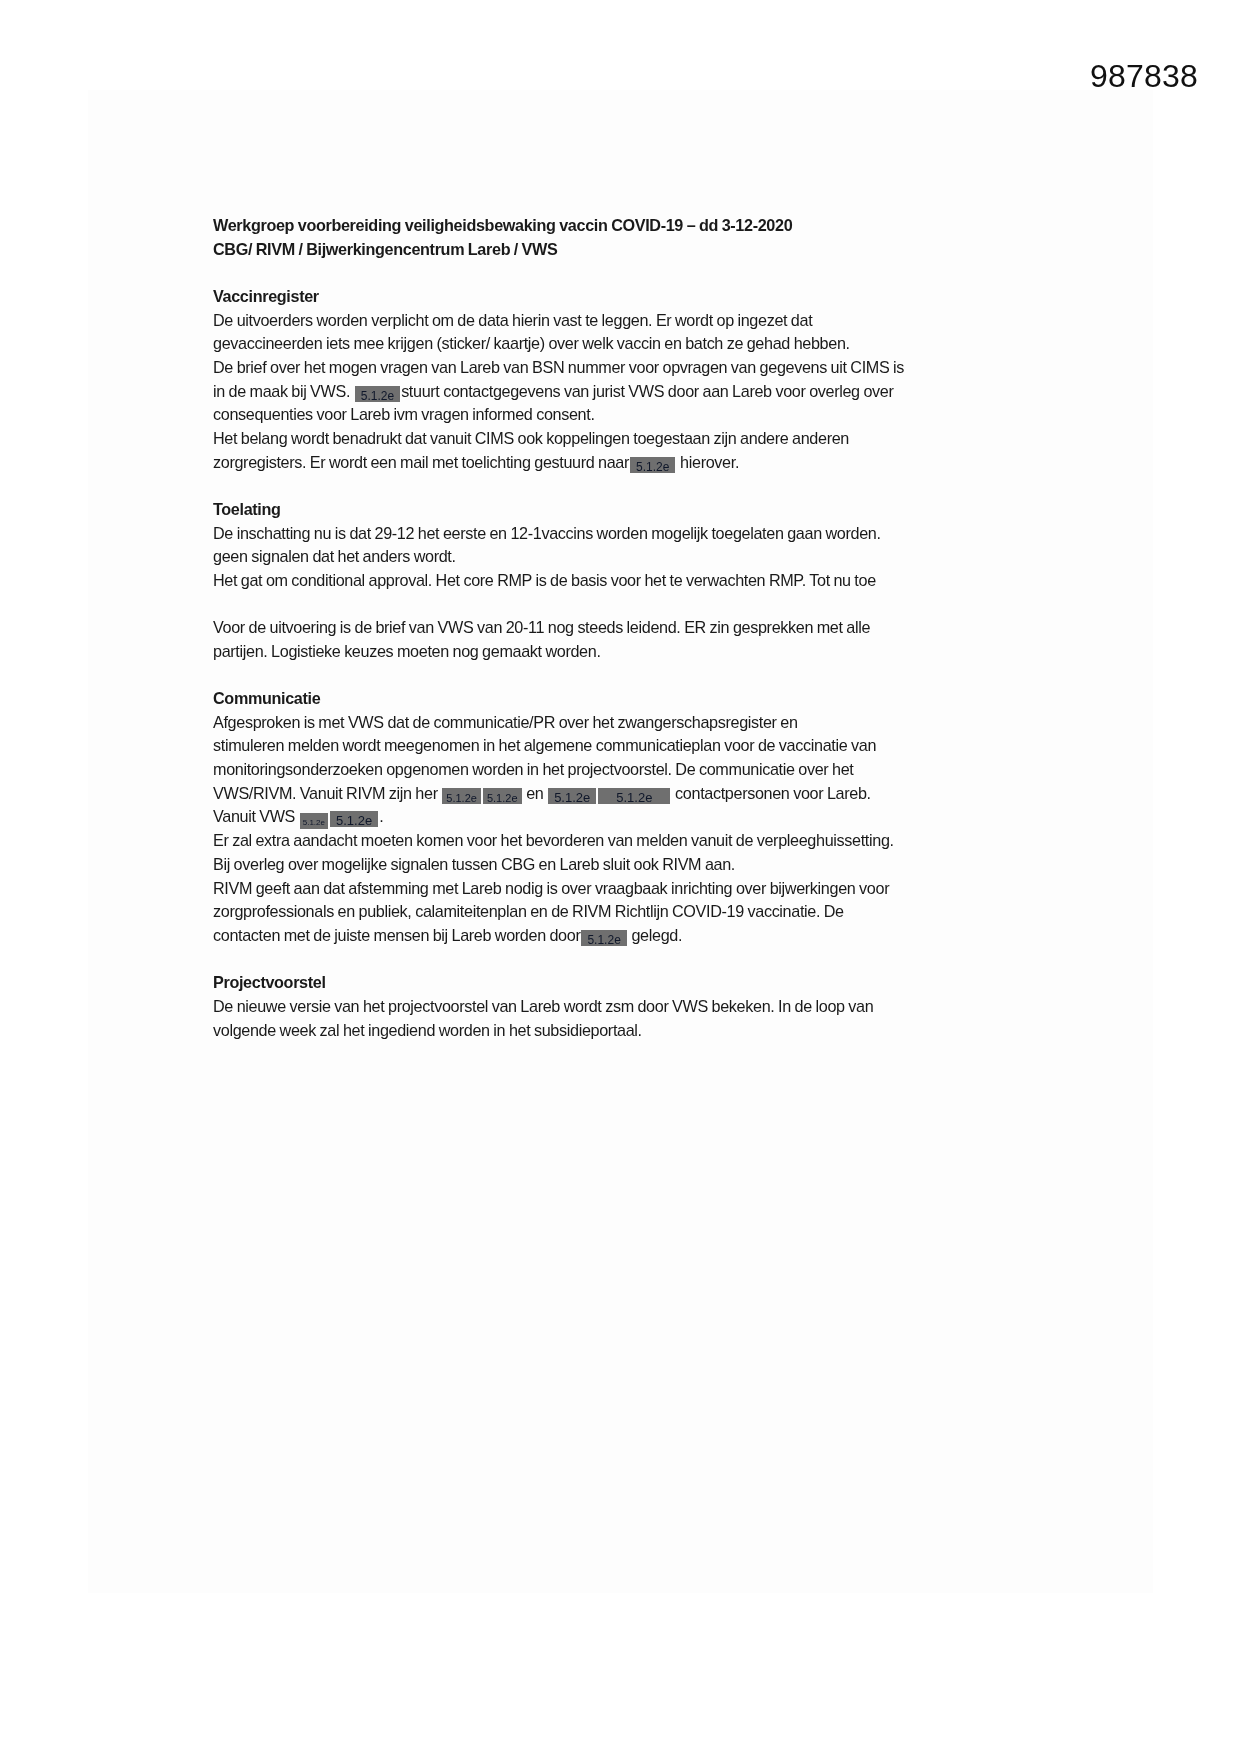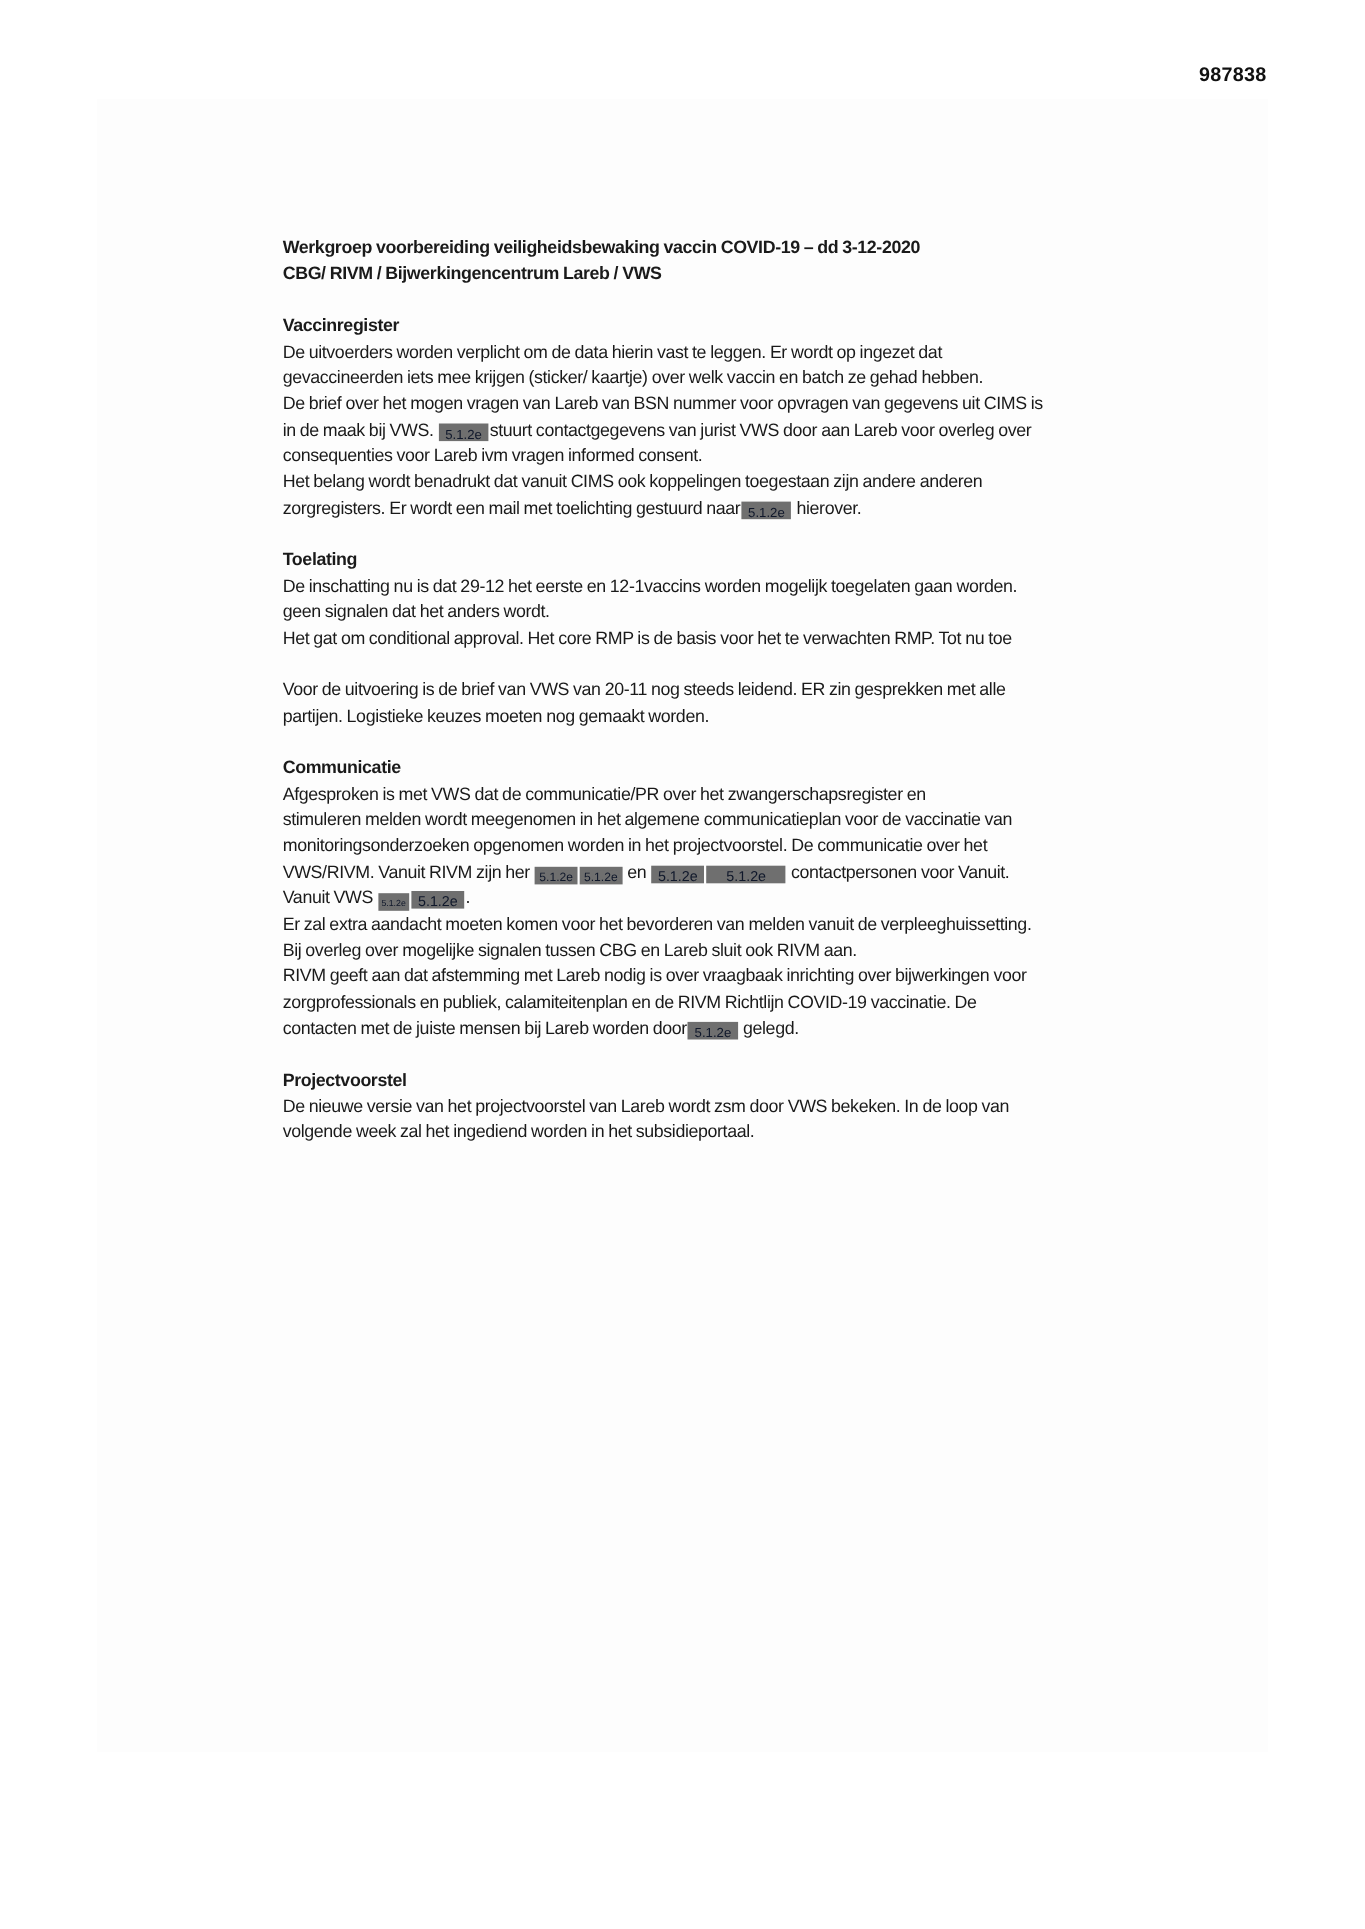--- a/index.html
+++ b/index.html
@@ -13,44 +13,42 @@
     position: relative;
     overflow: hidden;
     font-family: "Liberation Sans", sans-serif;
     color: #1a1a1a;
   }
   .doc-number {
     position: absolute;
     top: 58px;
     left: 1090px;
     font-family: "Liberation Sans", sans-serif;
-    font-size: 18px;
+    font-size: 32px;
     color: #111;
     letter-spacing: 0.2px;
-    font-weight: bold;
   }
   .page-scan {
     position: absolute;
     left: 88px;
     top: 90px;
     width: 1065px;
     height: 1503px;
     background: #fdfdfd;
   }
   .content {
     position: absolute;
     left: 213px;
     top: 214px;
     width: 820px;
     font-size: 16.2px;
     line-height: 23.65px;
     letter-spacing: -0.35px;
     word-spacing: -0.5px;
     transform-origin: left top;
-    margin-left: 44px;
   }
   .title {
     font-weight: bold;
     margin: 0;
   }
   .section {
     margin-top: 23.65px;
   }
   .section-heading {
     font-weight: bold;
@@ -112,21 +110,21 @@
   <div class="section">
     <p class="line">Voor de uitvoering is de brief van VWS van 20-11 nog steeds leidend. ER zin gesprekken met alle</p>
     <p class="line">partijen.  Logistieke keuzes moeten nog gemaakt worden.</p>
   </div>
 
   <div class="section">
     <p class="section-heading line">Communicatie</p>
     <p class="line">Afgesproken is met VWS dat de communicatie/PR over het zwangerschapsregister en</p>
     <p class="line">stimuleren melden wordt meegenomen in het algemene communicatieplan voor de vaccinatie van</p>
     <p class="line">monitoringsonderzoeken opgenomen worden in het projectvoorstel. De communicatie over het</p>
-    <p class="line"><span>VWS/RIVM. Vanuit RIVM zijn her </span><span class="redact small">5.1.2e</span><span class="redact small">5.1.2e</span><span> en </span><span class="redact mid">5.1.2e</span><span class="redact wide">5.1.2e</span><span> contactpersonen voor Vanuit.</span></p>
+    <p class="line"><span>VWS/RIVM. Vanuit RIVM zijn her </span><span class="redact small">5.1.2e</span><span class="redact small">5.1.2e</span><span> en </span><span class="redact mid">5.1.2e</span><span class="redact wide">5.1.2e</span><span> contactpersonen voor Lareb.</span></p>
     <p class="line"><span>Vanuit VWS </span><span class="redact tiny">5.1.2e</span><span class="redact mid">5.1.2e</span><span>.</span></p>
     <p class="line">Er zal extra aandacht moeten komen voor het bevorderen van melden vanuit de verpleeghuissetting.</p>
     <p class="line">Bij overleg over mogelijke signalen tussen CBG en Lareb sluit ook RIVM aan.</p>
     <p class="line">RIVM geeft aan dat afstemming met Lareb nodig is over vraagbaak inrichting over bijwerkingen voor</p>
     <p class="line">zorgprofessionals en publiek, calamiteitenplan en de RIVM Richtlijn COVID-19 vaccinatie. De</p>
     <p class="line"><span>contacten met de juiste mensen bij Lareb worden door</span><span class="redact">5.1.2e</span><span> gelegd.</span></p>
   </div>
 
   <div class="section">
     <p class="section-heading line">Projectvoorstel</p>

